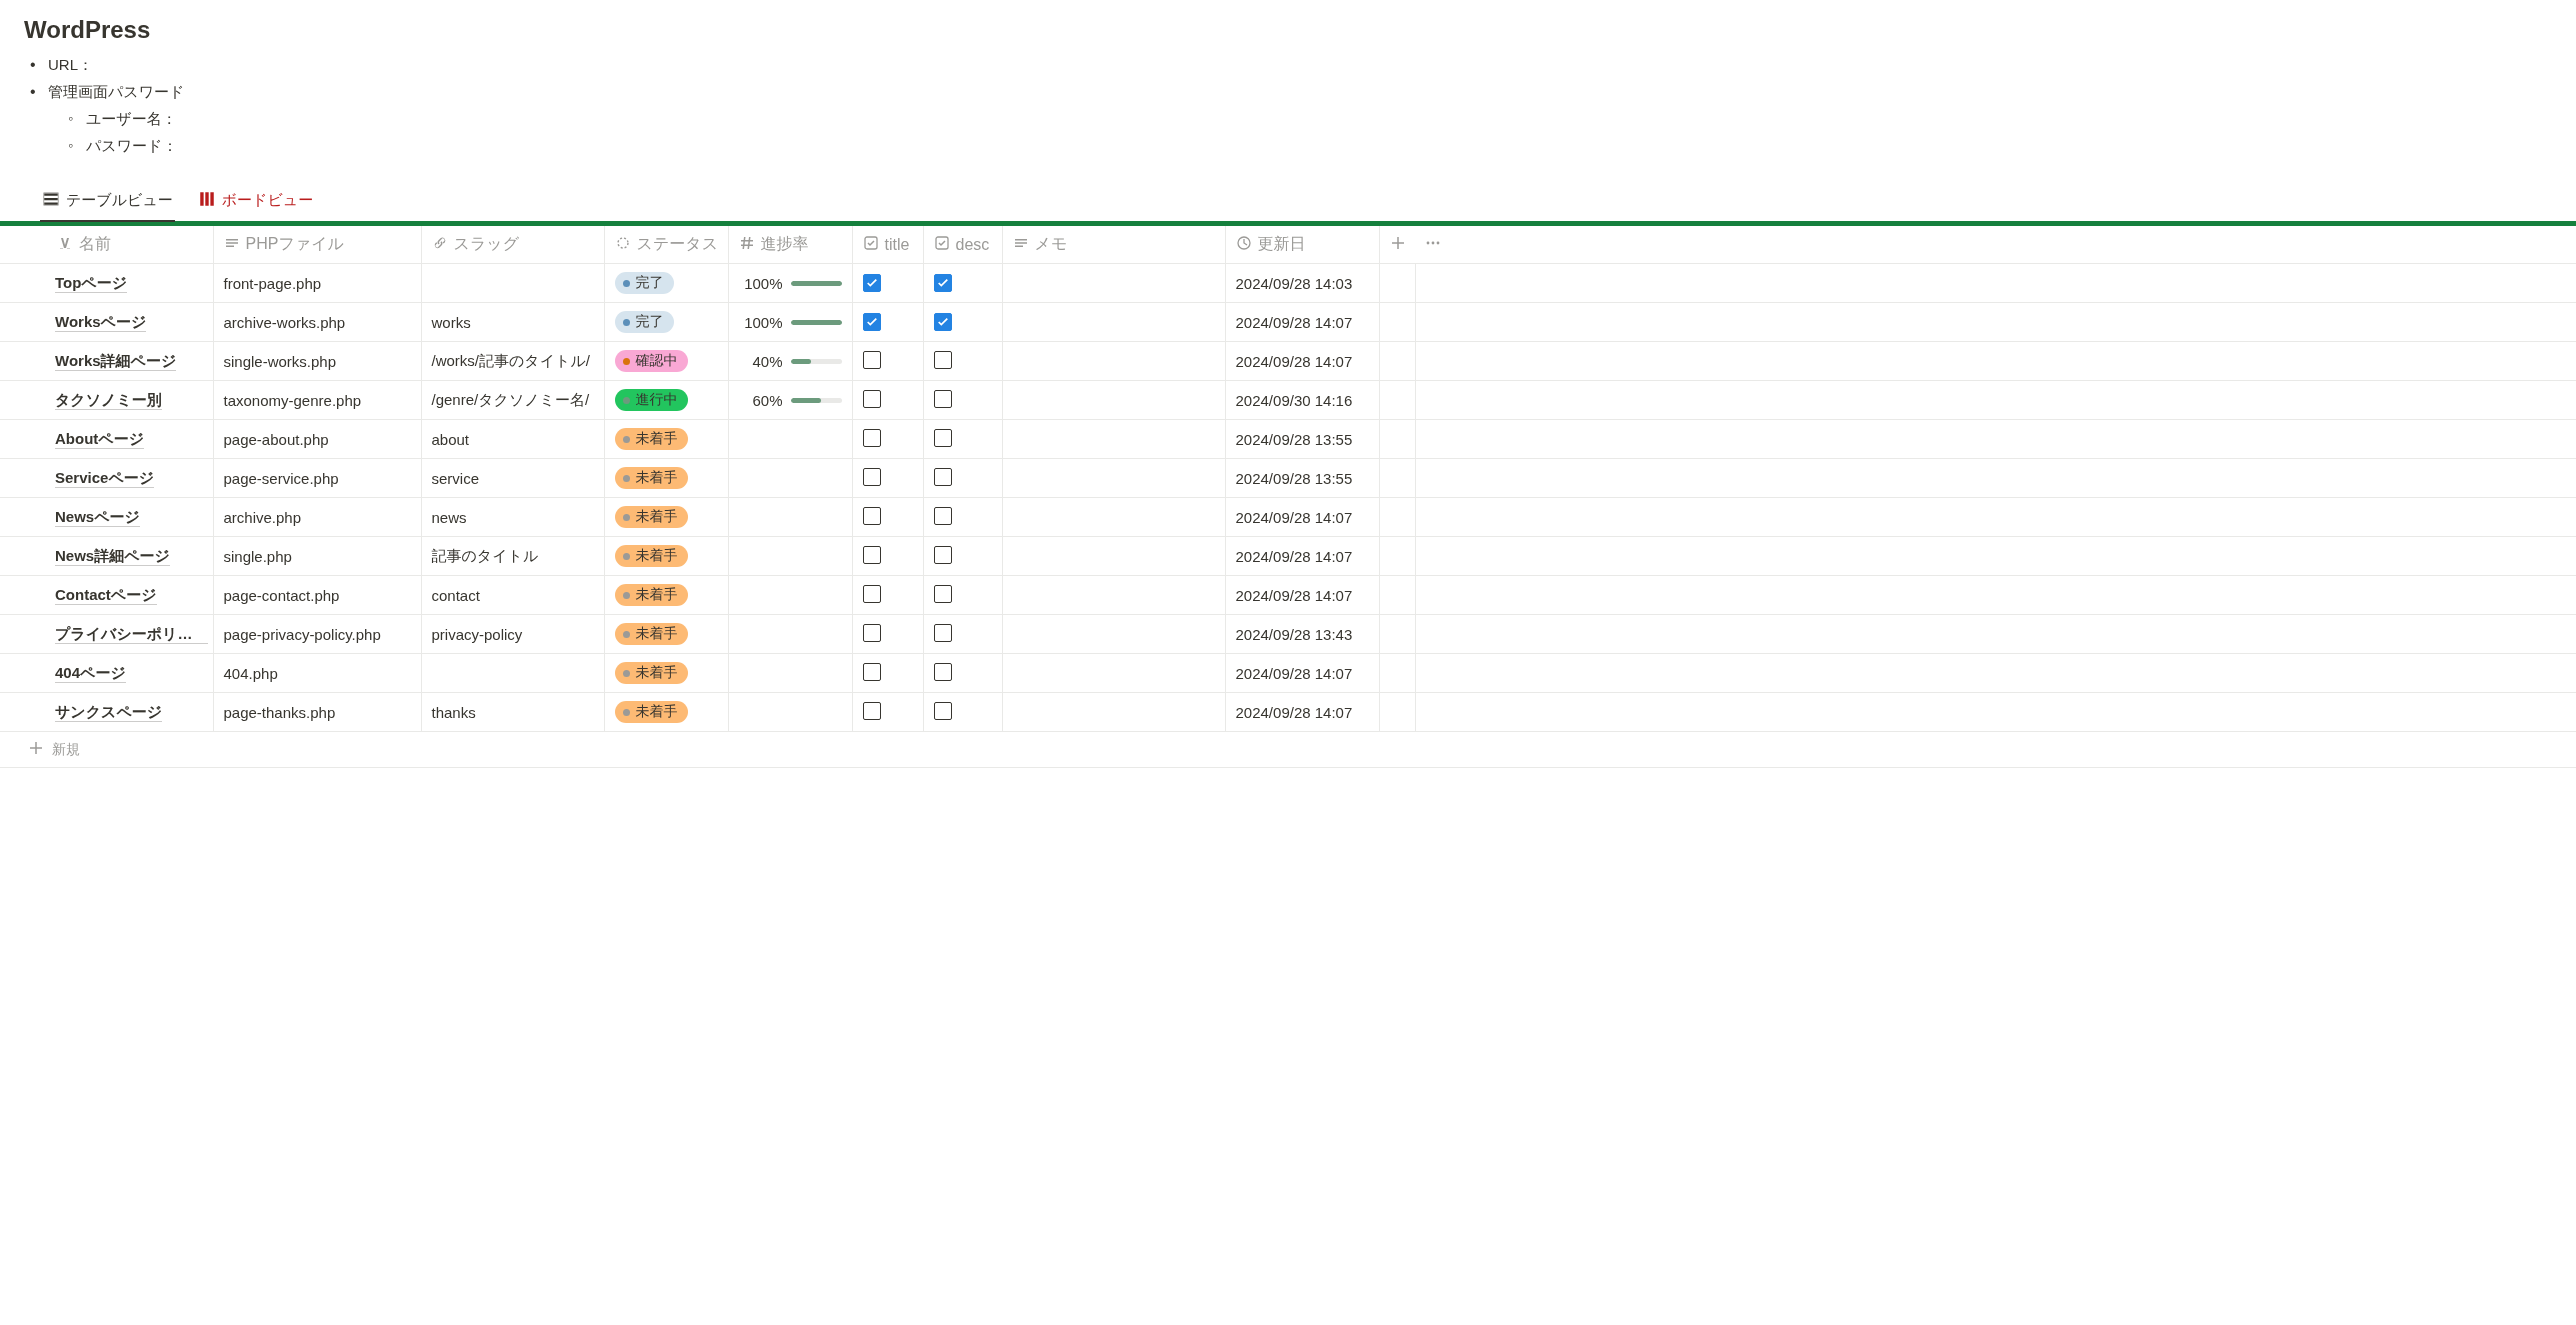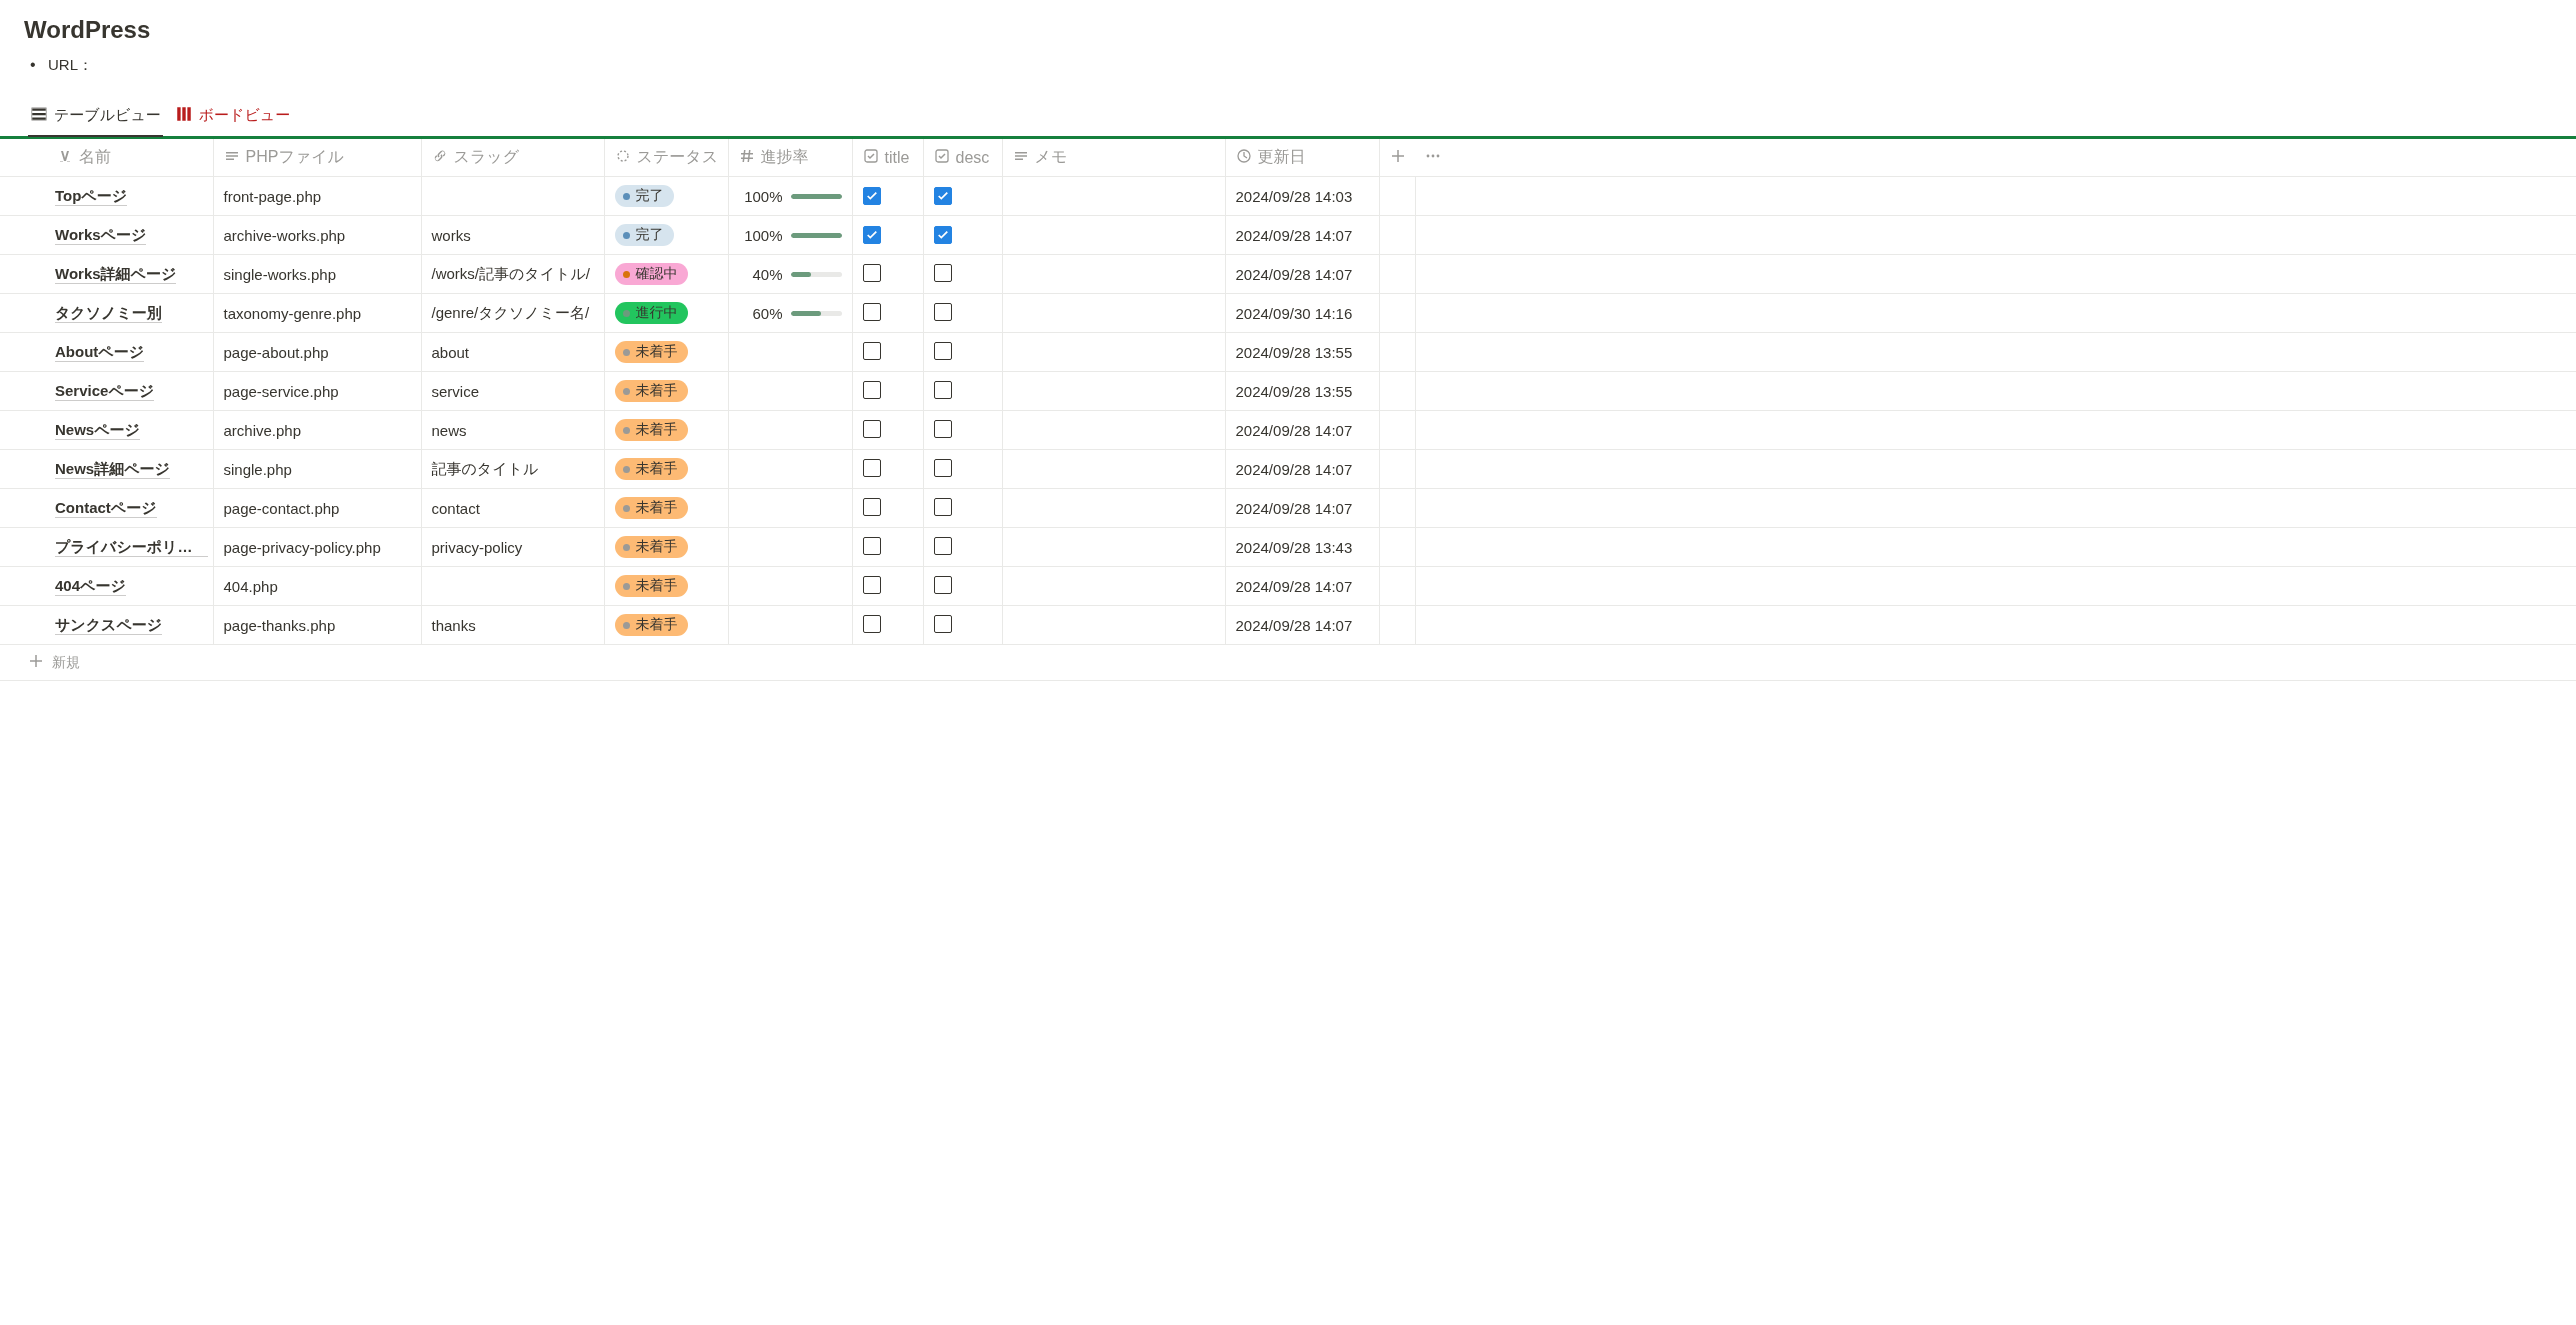--- a/index.html
+++ b/index.html
@@ -45,23 +45,23 @@
   ul.bullets ul > li::before {
     content: "◦";
     position: absolute;
     left: 6px;
     top: 4px;
     font-size: 14px;
   }
   .tabs {
     display: flex;
     align-items: center;
-    gap: 10px;
-    padding: 0 28px;
-    border-bottom: 3px solid #15803d;
+    gap: 21px;
+    padding: 0 40px;
+    border-bottom: 5px solid #15803d;
     margin-top: 6px;
   }
   .tab {
     display: flex;
     align-items: center;
     gap: 6px;
     padding: 8px 2px 10px 2px;
     font-size: 15px;
     color: #37352f;
     cursor: pointer;
@@ -178,20 +178,27 @@
   td:last-child, th:last-child { border-right: none; }
 </style>
 </head>
 <body>
 
 <div class="page">
   <h1 class="title">WordPress</h1>
 
   <ul class="bullets">
     <li>URL：</li>
+    <li>
+      <span>管理画面パスワード</span>
+      <ul>
+        <li>ユーザー名：</li>
+        <li>パスワード：</li>
+      </ul>
+    </li>
   </ul>
 
   <div class="tabs">
     <div class="tab active">
       <span>
         <svg viewBox="0 0 16 16">
             <path d="M2 3h12v2H2V3zm0 4h12v2H2V7zm0 4h12v2H2v-2z"></path>
             <path d="M2 2h12a1 1 0 0 1 1 1v10a1 1 0 0 1-1 1H2a1 1 0 0 1-1-1V3a1 1 0 0 1 1-1zm0 1v10h12V3H2z" fill-opacity=".4"></path>
           </svg>
       </span>

